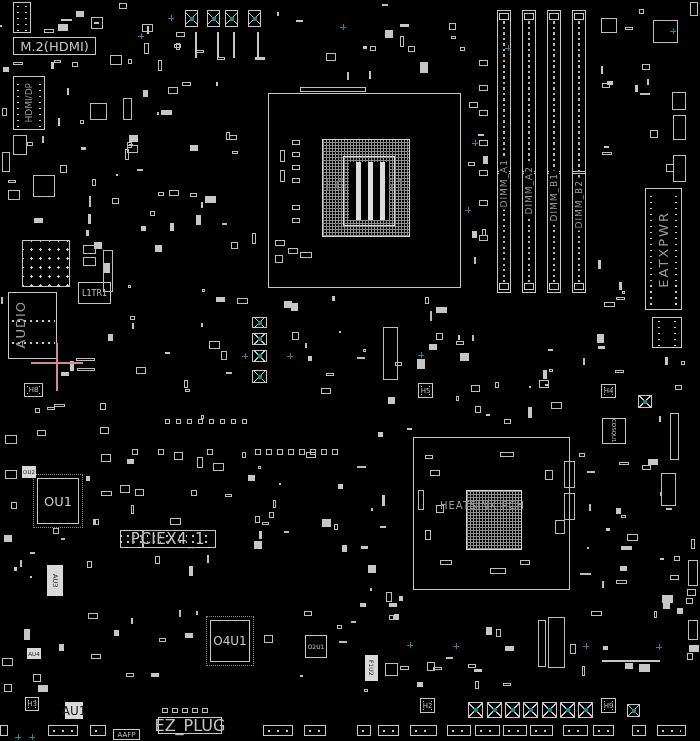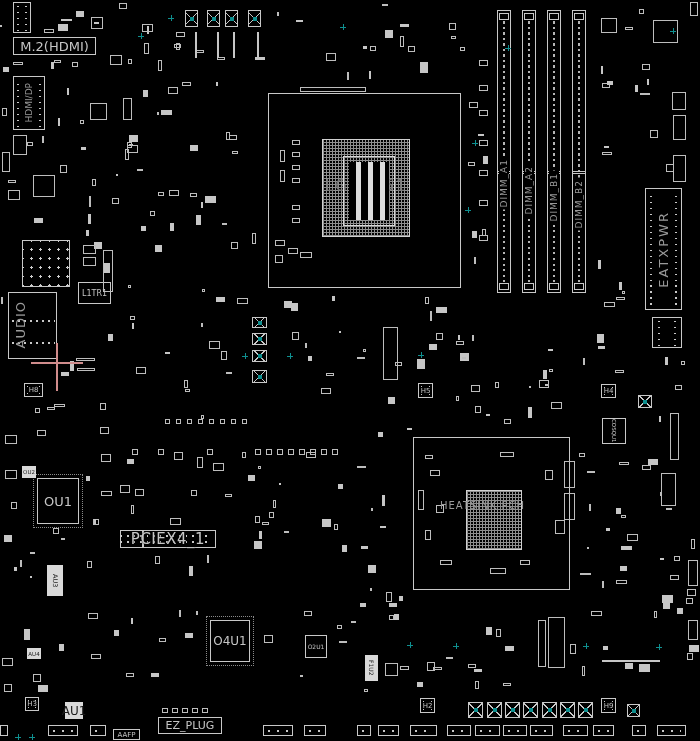--- a/index.html
+++ b/index.html
@@ -490,21 +490,21 @@
     <span class="klab" style="font-size:12px">AU1</span>
   </div>
   <div class="comp filled" style="left:365px;top:655px;width:13px;height:26px">
     <span class="klab vdn" style="font-size:6px">F1U2</span>
   </div>
   <div class="comp" style="left:602px;top:418px;width:24px;height:26px">
     <span class="clab vdn" style="font-size:5.5px">COSQU1</span>
   </div>
 
   <div class="comp" style="left:158px;top:717px;width:64px;height:17px">
-    <span class="clab" style="font-size:11px">EZ_PLUG</span>
+    <span class="clab" style="font-size:16px">EZ_PLUG</span>
   </div>
   <div class="comp" style="left:113px;top:729px;width:27px;height:11px">
     <span class="clab" style="font-size:7px">AAFP</span>
   </div>
 
   <div class="href" style="left:24px;top:383px;width:19px;height:14px">
       <span>H8</span>
     </div>
   <div class="href" style="left:418px;top:383px;width:15px;height:15px">
       <span>H5</span>

